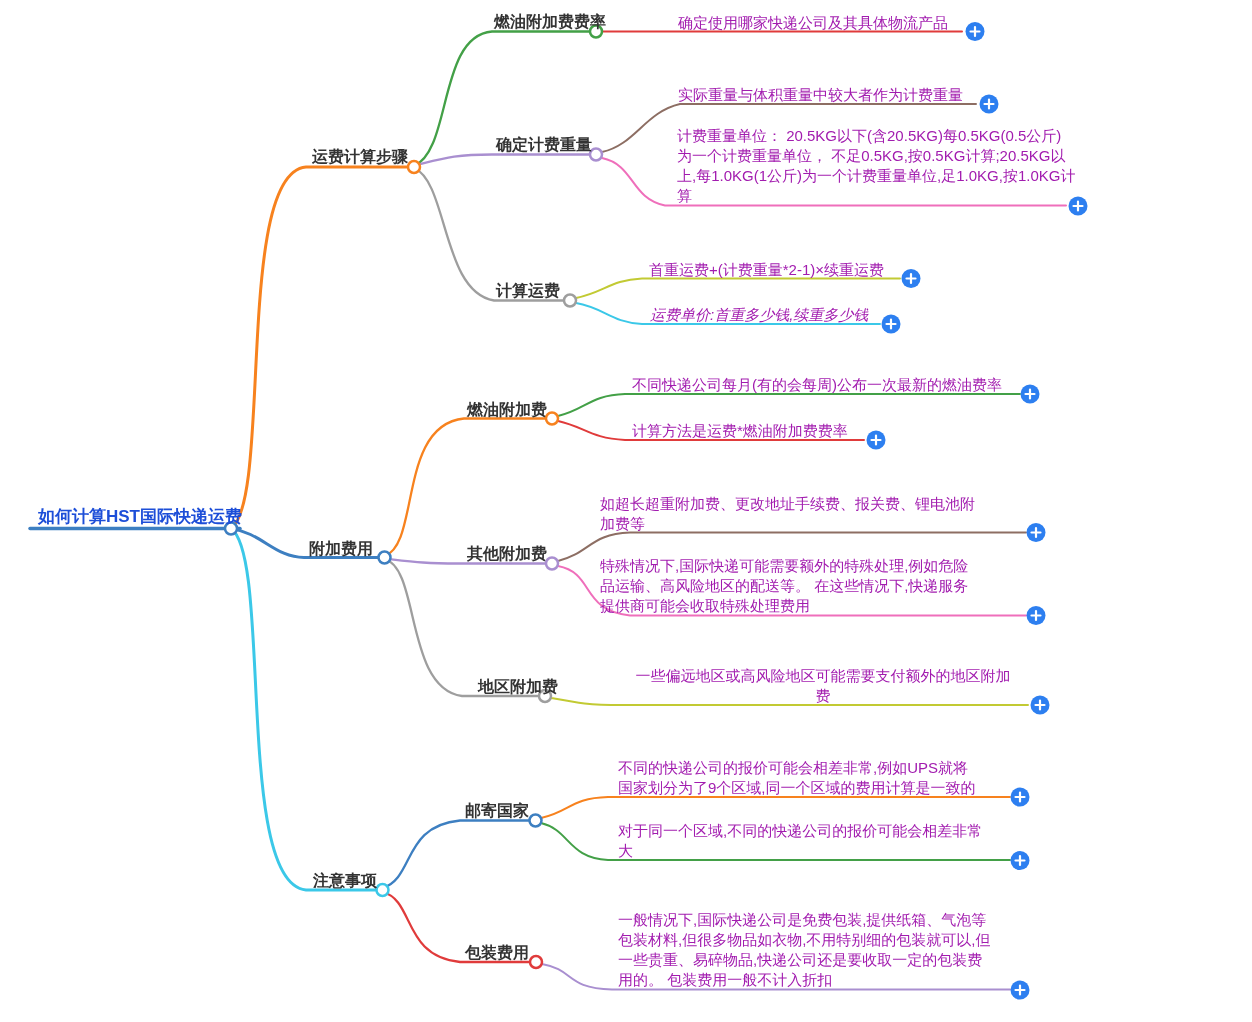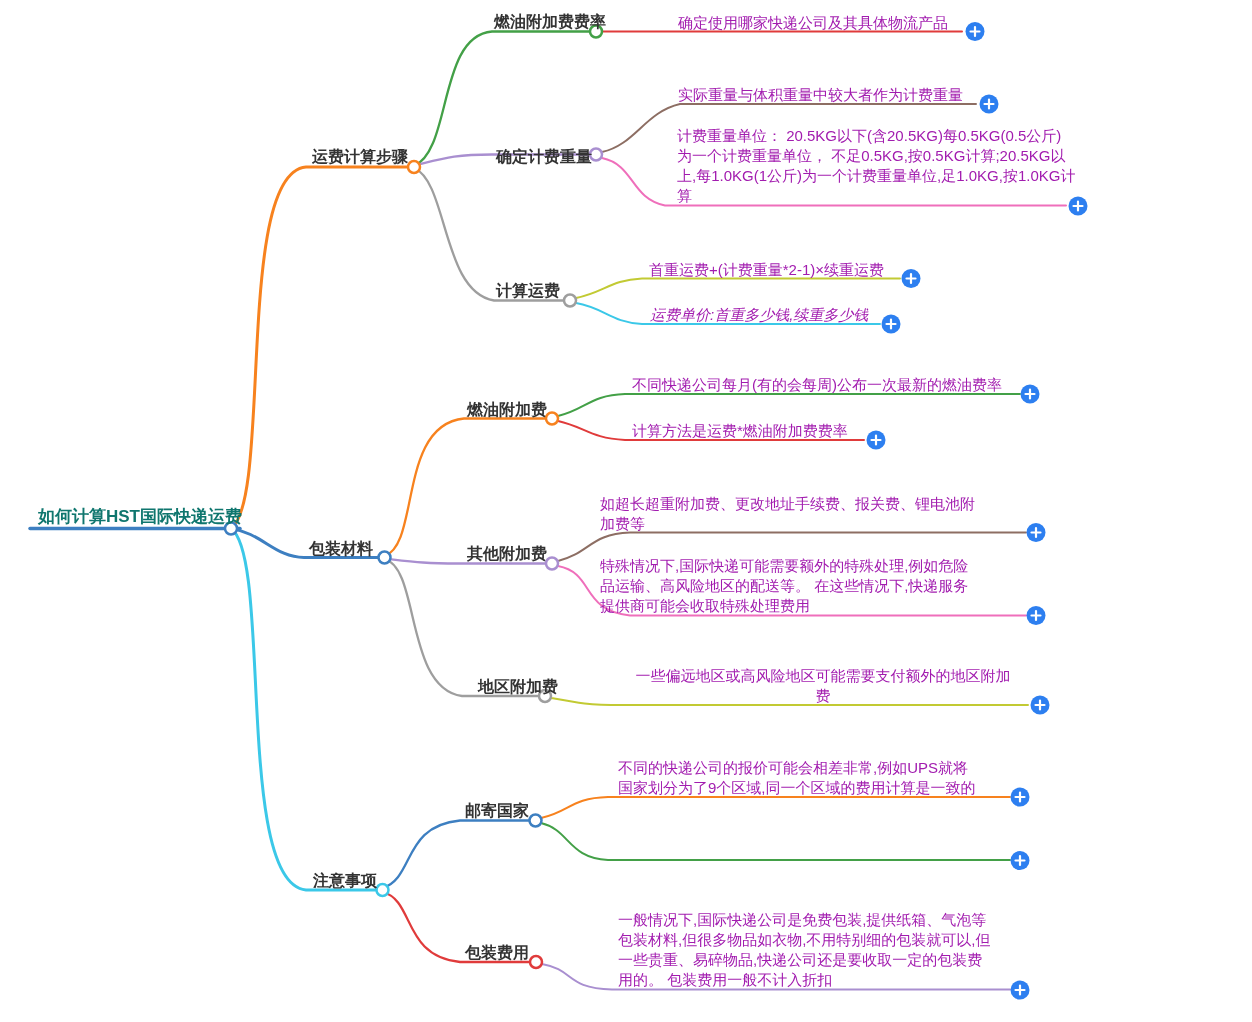--- a/index.html
+++ b/index.html
@@ -11,21 +11,21 @@
     overflow:hidden;
   }
   .canvas svg{position:absolute;left:0;top:0;}
   .topic{
     position:absolute;
     font-size:16px;font-weight:bold;color:#333333;
     line-height:20px;white-space:nowrap;
   }
   .root-label{
     position:absolute;
-    font-size:17px;font-weight:bold;color:#0f766e;
+    font-size:17px;font-weight:bold;color:#1d4ed8;
     line-height:23px;white-space:nowrap;
   }
   .leaf{
     position:absolute;
     font-size:15px;color:#a21caf;
     line-height:20px;white-space:pre-line;
   }
 </style>
 </head>
 <body>
@@ -128,25 +128,25 @@
     </g>
     <g transform="translate(1020,990)">
       <circle r="9.5" fill="#2d7ff0"></circle>
       <path d="M -4.5 0 H 4.5 M 0 -4.5 V 4.5" stroke="#ffffff" stroke-width="2.2" stroke-linecap="round"></path>
     </g>
   </svg>
 
   <div class="root-label" style="left:38px;top:505px;">如何计算HST国际快递运费</div>
 
   <div class="topic" style="left:312px;top:147px;">运费计算步骤</div>
-  <div class="topic" style="left:309px;top:539px;">包装材料</div>
+  <div class="topic" style="left:309px;top:539px;">附加费用</div>
   <div class="topic" style="left:313px;top:871px;">注意事项</div>
 
   <div class="topic" style="left:494px;top:12px;">燃油附加费费率</div>
-  <div class="topic" style="left:496px;top:135px;margin-top:12px;">确定计费重量</div>
+  <div class="topic" style="left:496px;top:135px;">确定计费重量</div>
   <div class="topic" style="left:496px;top:281px;">计算运费</div>
   <div class="topic" style="left:467px;top:400px;">燃油附加费</div>
   <div class="topic" style="left:467px;top:544px;">其他附加费</div>
   <div class="topic" style="left:462px;top:677px;margin-left:16px;">地区附加费</div>
   <div class="topic" style="left:465px;top:801px;">邮寄国家</div>
   <div class="topic" style="left:465px;top:943px;">包装费用</div>
 
   <div class="leaf" style="left:678px;top:13px;">确定使用哪家快递公司及其具体物流产品</div>
   <div class="leaf" style="left:678px;top:85px;">实际重量与体积重量中较大者作为计费重量</div>
   <div class="leaf" style="left:677px;top:126px;width:400px;">计费重量单位： 20.5KG以下(含20.5KG)每0.5KG(0.5公斤)
@@ -159,18 +159,20 @@
   <div class="leaf" style="left:632px;top:421px;">计算方法是运费*燃油附加费费率</div>
   <div class="leaf" style="left:600px;top:494px;width:440px;">如超长超重附加费、更改地址手续费、报关费、锂电池附
 加费等</div>
   <div class="leaf" style="left:600px;top:556px;width:440px;">特殊情况下,国际快递可能需要额外的特殊处理,例如危险
 品运输、高风险地区的配送等。 在这些情况下,快递服务
 提供商可能会收取特殊处理费用</div>
   <div class="leaf" style="left:603px;top:666px;width:440px;text-align:center;">一些偏远地区或高风险地区可能需要支付额外的地区附加
 费</div>
   <div class="leaf" style="left:618px;top:758px;width:400px;">不同的快递公司的报价可能会相差非常,例如UPS就将
 国家划分为了9个区域,同一个区域的费用计算是一致的</div>
+  <div class="leaf" style="left:618px;top:821px;width:400px;">对于同一个区域,不同的快递公司的报价可能会相差非常
+大</div>
   <div class="leaf" style="left:618px;top:910px;width:400px;">一般情况下,国际快递公司是免费包装,提供纸箱、气泡等
 包装材料,但很多物品如衣物,不用特别细的包装就可以,但
 一些贵重、易碎物品,快递公司还是要收取一定的包装费
 用的。 包装费用一般不计入折扣</div>
 
 </div>
 
 </body></html>

